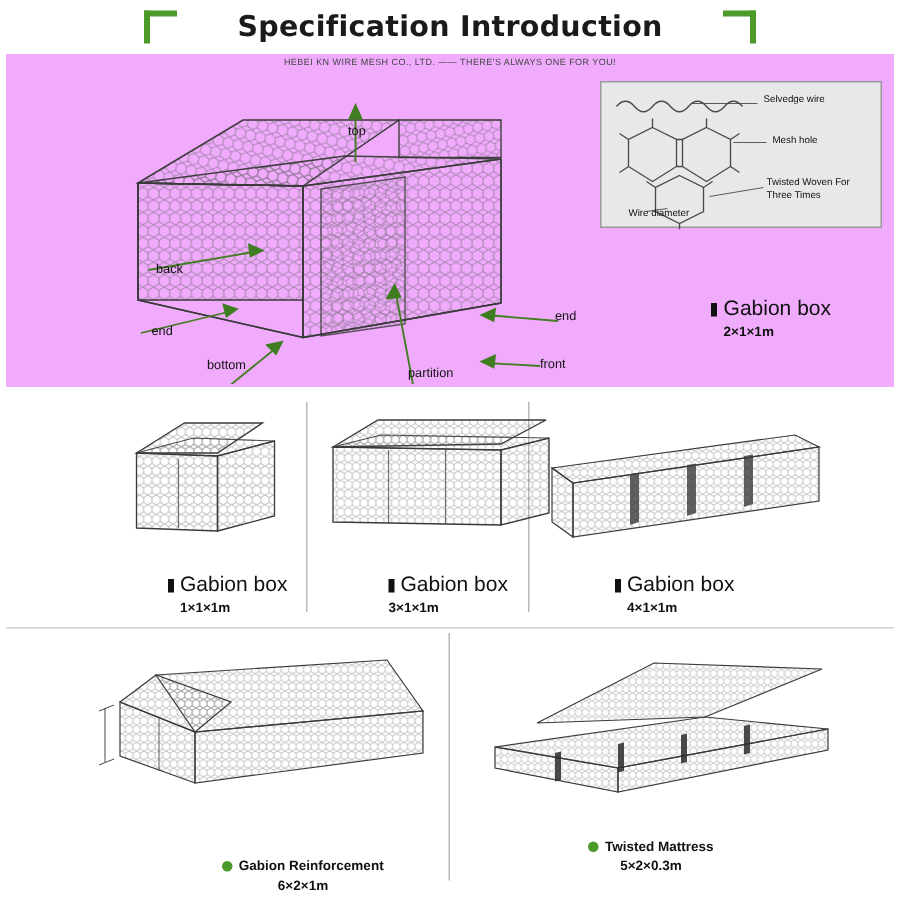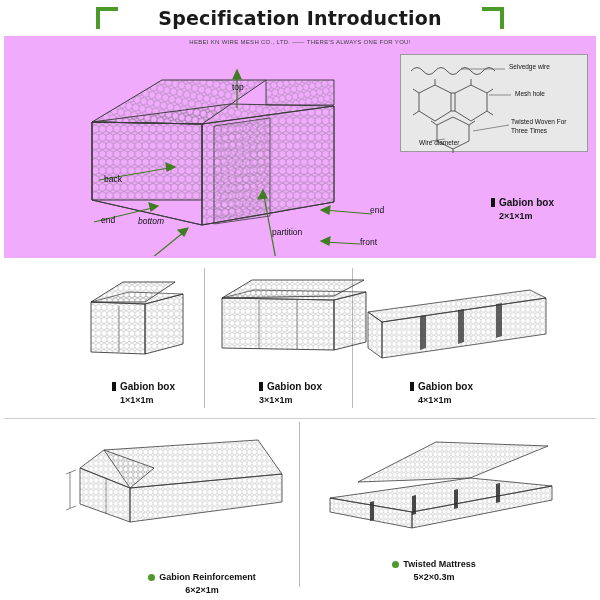--- a/index.html
+++ b/index.html
@@ -81,22 +81,22 @@
     white-space: nowrap;
   }
 
   
   .cap {
     position: absolute;
     text-align: left;
     line-height: 1.35;
   }
   .cap .cap-title {
-    font-size: 10px;
-    font-weight: bold;
+    font-size: 14px;
+    font-weight: normal;
     color: #111;
     white-space: nowrap;
   }
   .cap .cap-sub {
     font-size: 9px;
     font-weight: bold;
     color: #111;
     white-space: nowrap;
   }
   .bullet-sq {
@@ -210,22 +210,22 @@
         <line x1="252" y1="214" x2="240" y2="150"></line>
         <polygon points="239,144 234,153 243,152"></polygon>
       </g>
     </svg>
 
     <div class="lbl" style="left:228px; top:46px;">top</div>
     <div class="lbl" style="left:100px; top:138px;">back</div>
     <div class="lbl" style="left:97px; top:179px;">end</div>
     <div class="lbl" style="left:366px; top:169px;">end</div>
     <div class="lbl" style="left:356px; top:201px;">front</div>
-    <div class="lbl" style="left:134px; top:180px;font-style:italic;">bottom</div>
-    <div class="lbl" style="left:256px; top:191px;padding-left:12px;">partition</div>
+    <div class="lbl" style="left:134px; top:202px;">bottom</div>
+    <div class="lbl" style="left:256px; top:207px;padding-left:12px;">partition</div>
 
     <div class="detail-box">
       <svg width="188" height="98" viewBox="0 0 188 98">
         <g stroke="#4a4a4a" stroke-width="0.9" fill="none">
 
           <path d="M10 16 q6 -7 12 0 q6 7 12 0 q6 -7 12 0 q6 7 12 0 q6 -7 12 0 q6 7 12 0 q6 -7 12 0"></path>
 
           <path d="M34 30 L50 38 L50 56 L34 66 L18 56 L18 38 Z"></path>
           <path d="M70 30 L86 38 L86 56 L70 66 L54 56 L54 38 Z"></path>
           <path d="M52 62 L68 70 L68 86 L52 94 L36 86 L36 70 Z"></path>

